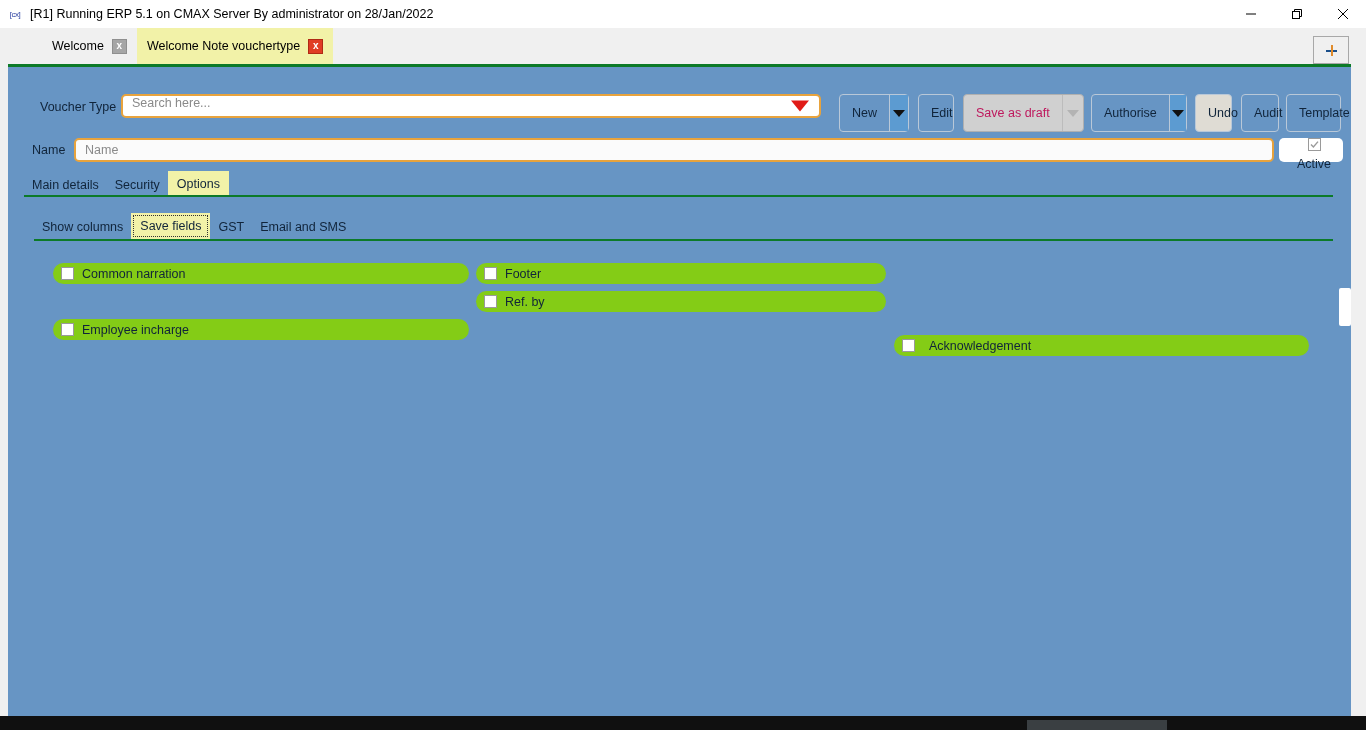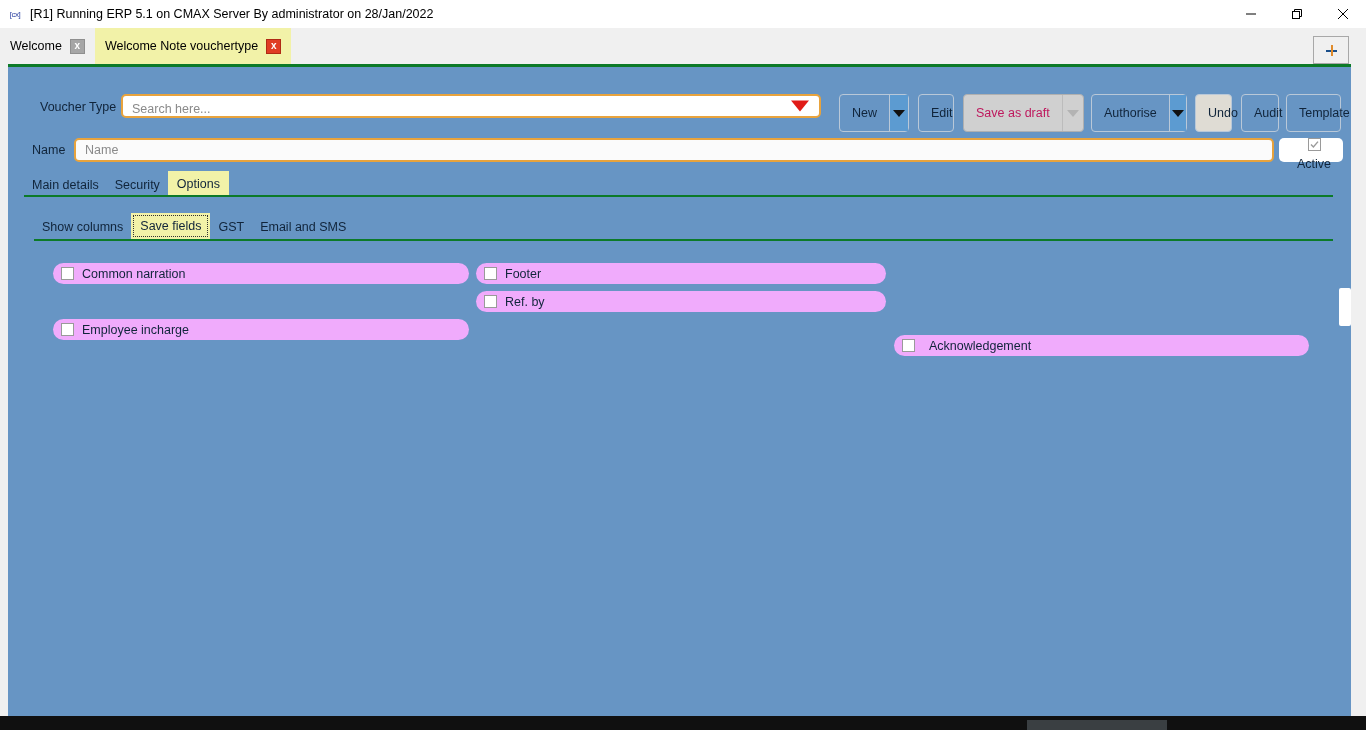--- a/index.html
+++ b/index.html
@@ -65,20 +65,21 @@
     left: 0; top: 28px;
     width: 1366px; height: 36px;
     background: #f0f0f0;
   }
   .tabs {
     position: absolute;
     left: 0; top: 0;
     height: 36px;
     display: flex;
     align-items: flex-start;
+    padding-left: 42px;
   }
   .tab {
     display: flex;
     align-items: center;
     padding: 0 10px;
     height: 36px;
     font-size: 12.5px;
     color: #000;
     white-space: nowrap;
     gap: 8px;
@@ -170,21 +171,21 @@
 
   .searchbox {
     position: absolute;
     left: 113px; top: 27px;
     width: 700px; height: 24px;
     background: #ffffff;
     border: 2px solid #e8a33d;
     border-radius: 5px;
     box-sizing: border-box;
     display: flex;
-    align-items: flex-end;
+    align-items: flex-start;
   }
   .searchbox .ph {
     margin-left: 9px;
     font-size: 12.5px;
     color: #8a8a8a;
   }
   .searchbox .caret {
     position: absolute;
     right: 10px; top: 50%;
     transform: translateY(-50%);
@@ -325,21 +326,21 @@
     height: 0;
     border-top: 2px solid #0c7a28;
   }
   .hrule.r1 { left: 16px; top: 128px; width: 1309px; }
   .hrule.r2 { left: 26px; top: 172px; width: 1299px; }
 
   
   .pill {
     position: absolute;
     height: 21px;
-    background: #f0abfc;
+    background: #84cc16;
     border-radius: 11px;
     box-sizing: border-box;
     display: flex;
     align-items: center;
     padding-left: 8px;
     gap: 8px;
   }
   .pill .pl {
     font-size: 12.5px;
     color: #10243a;

